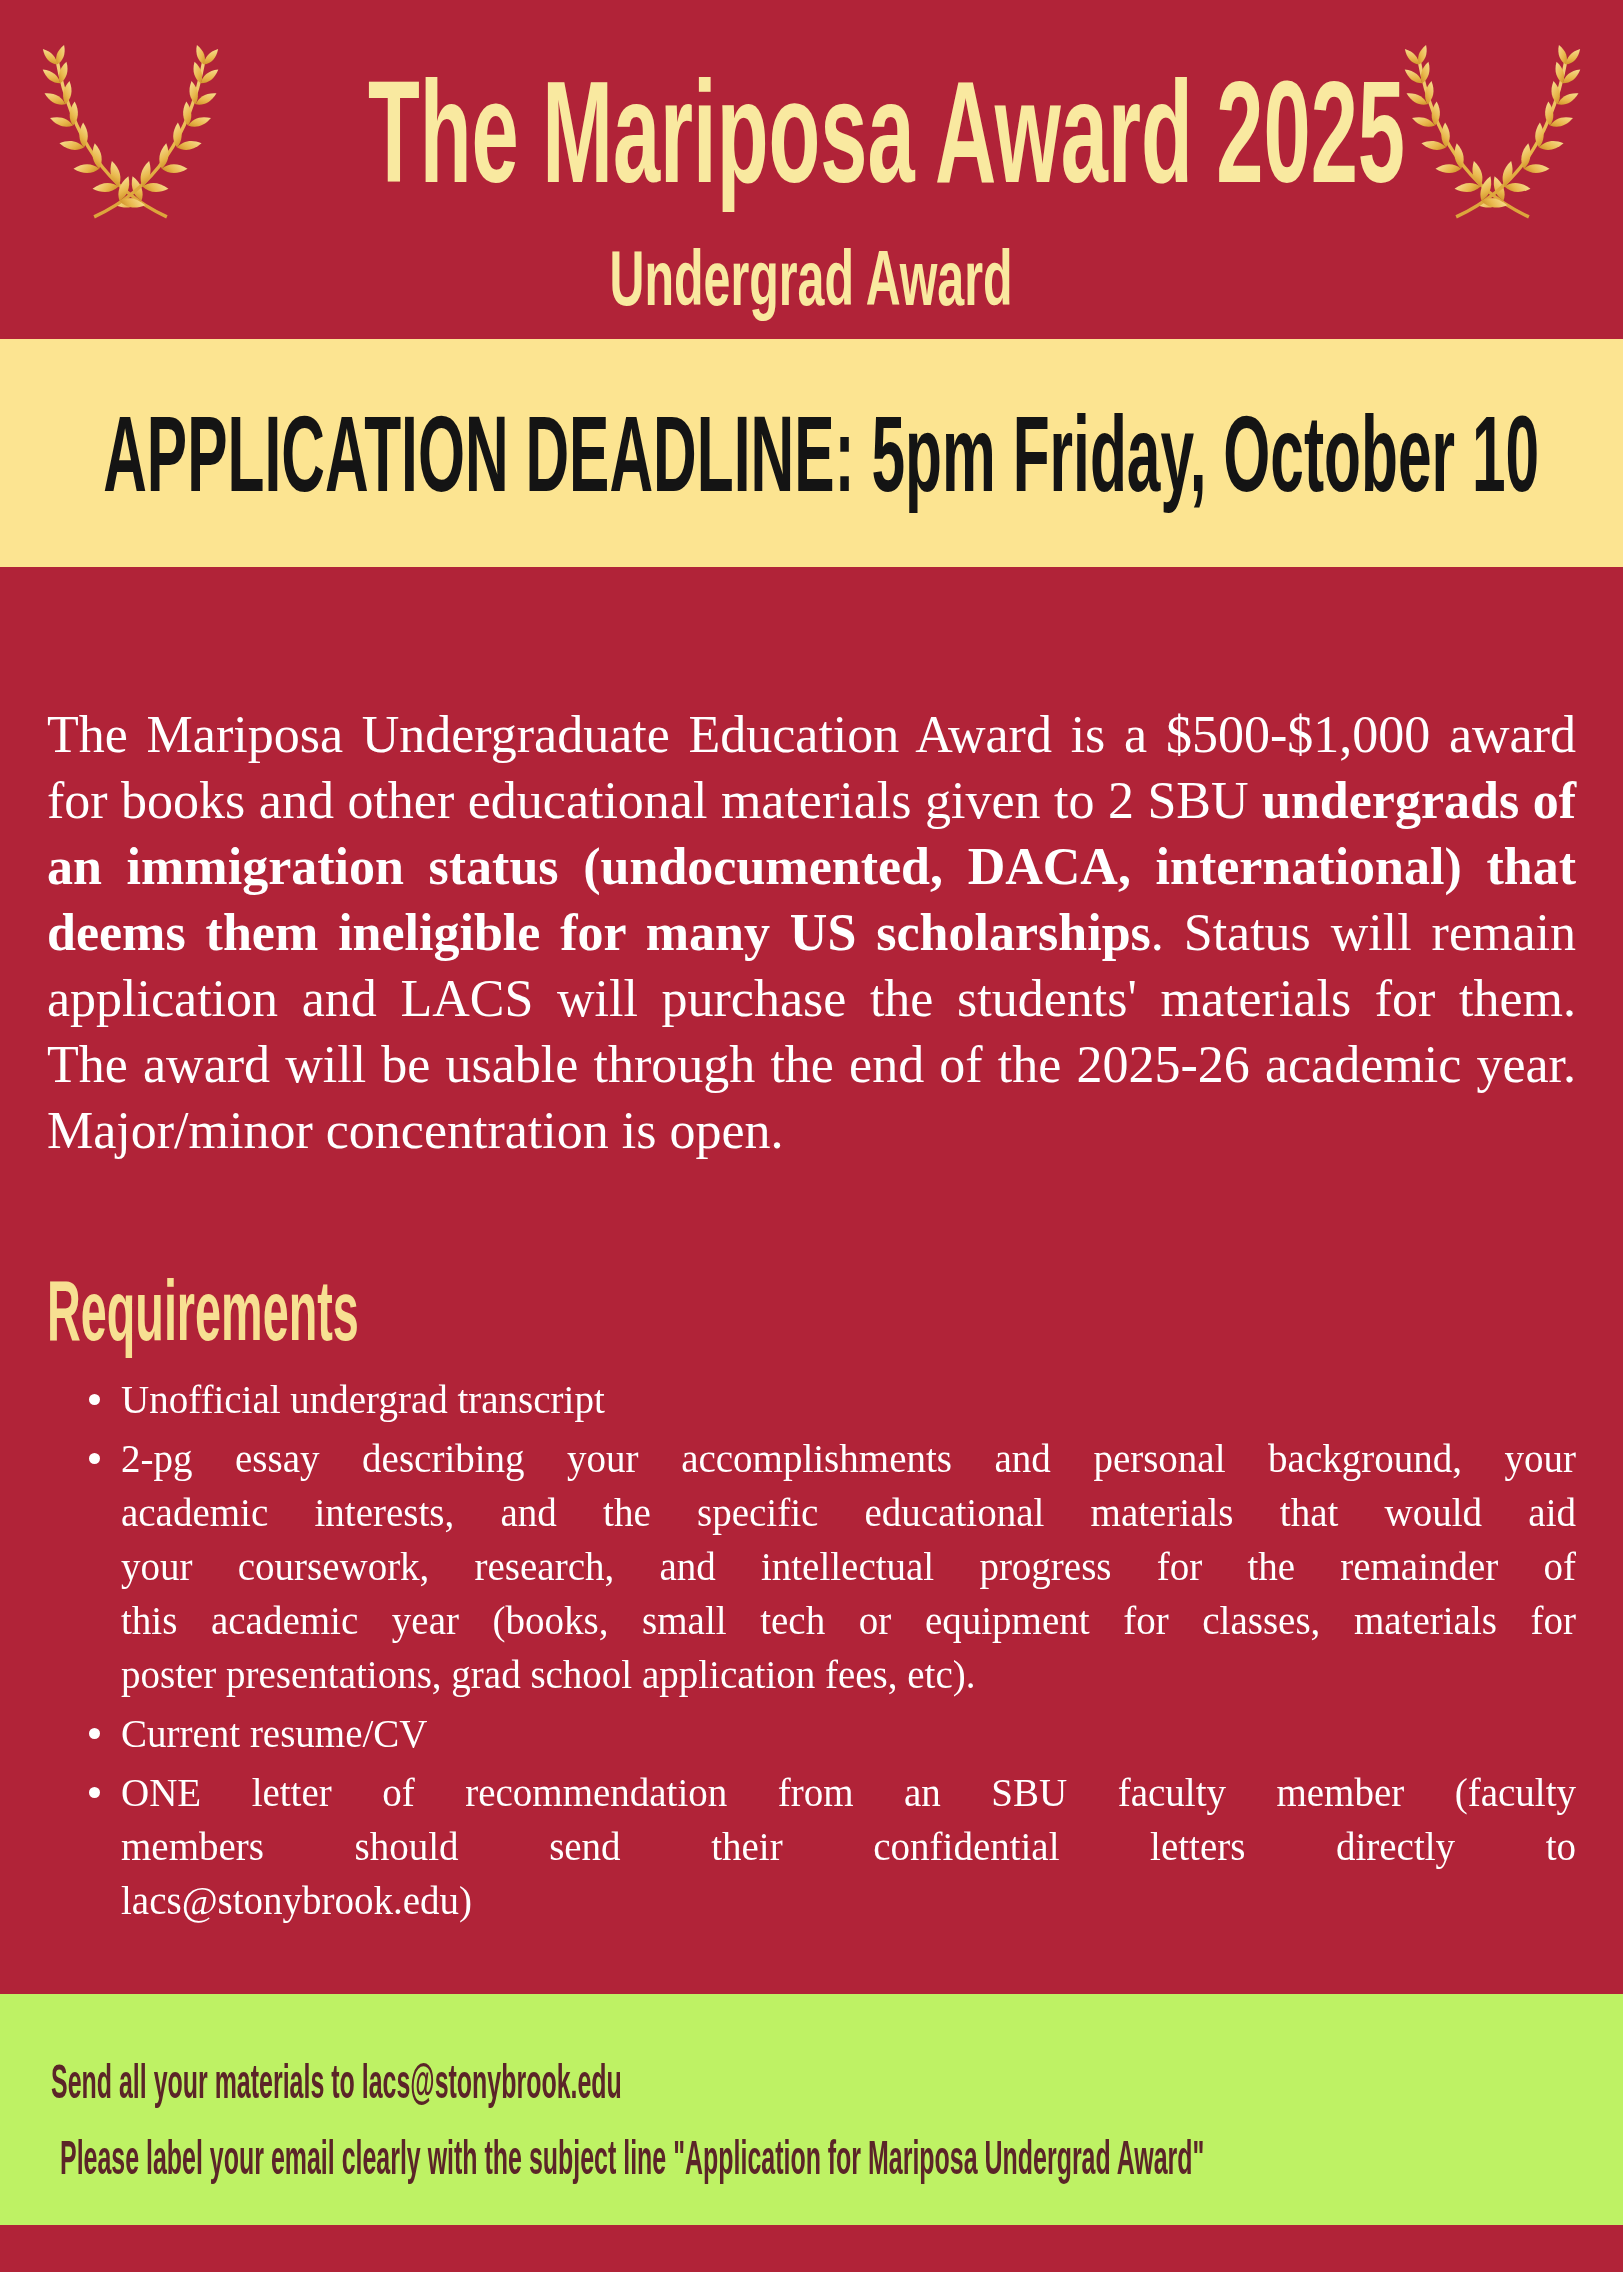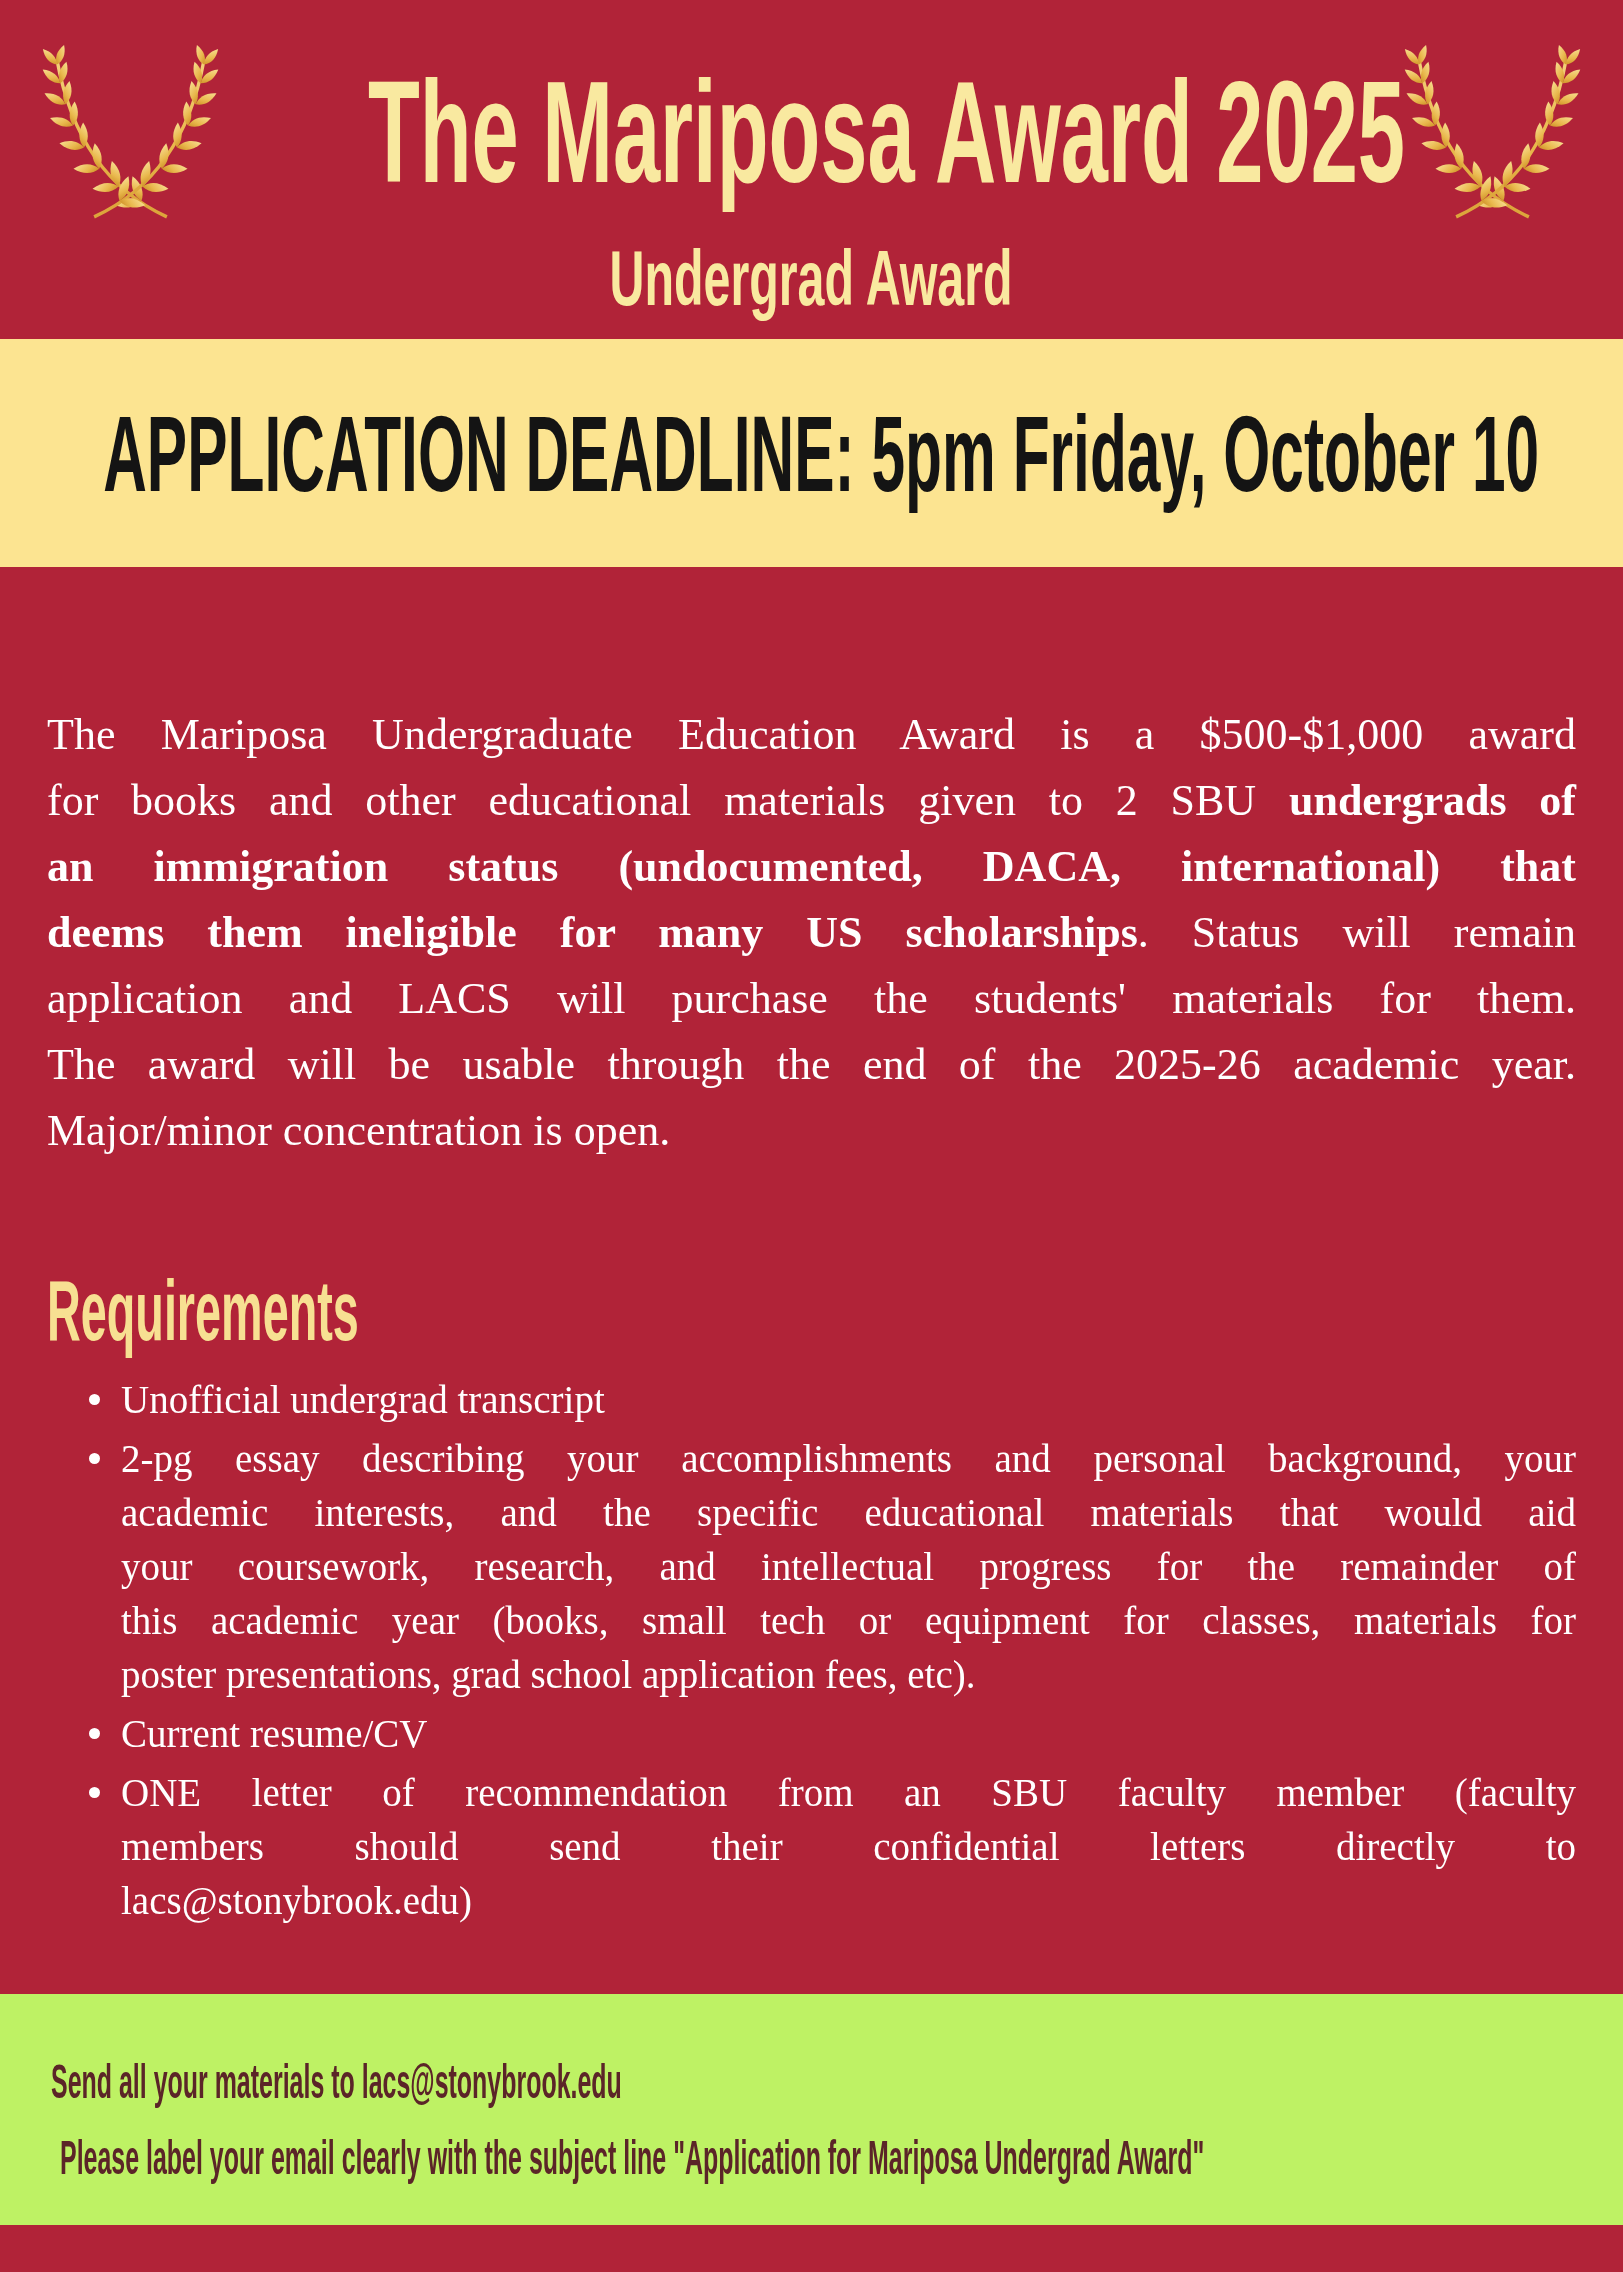--- a/index.html
+++ b/index.html
@@ -16,21 +16,21 @@
   .title { font-size:145px; line-height:1.15; color:#F9E9A0; transform:scaleX(0.585); transform-origin:center; }
   .subtitle { display:block; margin-top:18.6px; }
   .subtitle .cond { font-size:78px; line-height:1.15; color:#F9E9A0; transform:scaleX(0.62); transform-origin:center; }
 
   
   .banner { height:228px; background:#FCE491; display:flex; align-items:center; justify-content:center;padding-left:20px; }
   .banner .cond { font-size:108px; color:#141414; transform:scaleX(0.56); transform-origin:center; }
 
   
   .bodyzone { height:1427px; background:#B12338; padding:135px 47px 0 47px; color:#FFFFFF; }
-  .para { font-family:"Liberation Serif", serif; font-size:44px; line-height:66px; }
+  .para { font-family:"Liberation Serif", serif; font-size:52px; line-height:66px; }
   .jline { text-align:justify; text-align-last:justify; }
   .jline.last { text-align-last:left; }
   .jline .b { font-weight:bold; }
 
   .req-heading .cond { font-size:85px; line-height:1.1; color:#F7E092; transform:scaleX(0.55); transform-origin:left center; }
   .req-heading { margin-top:100px; }
 
   .req-list { list-style:none; margin-top:15px; font-family:"Liberation Serif", serif; font-size:39px; line-height:54px; }
   .req-item { display:flex; margin:0 0 5px 42px; }
   .bullet-marker { flex:0 0 32px; }

